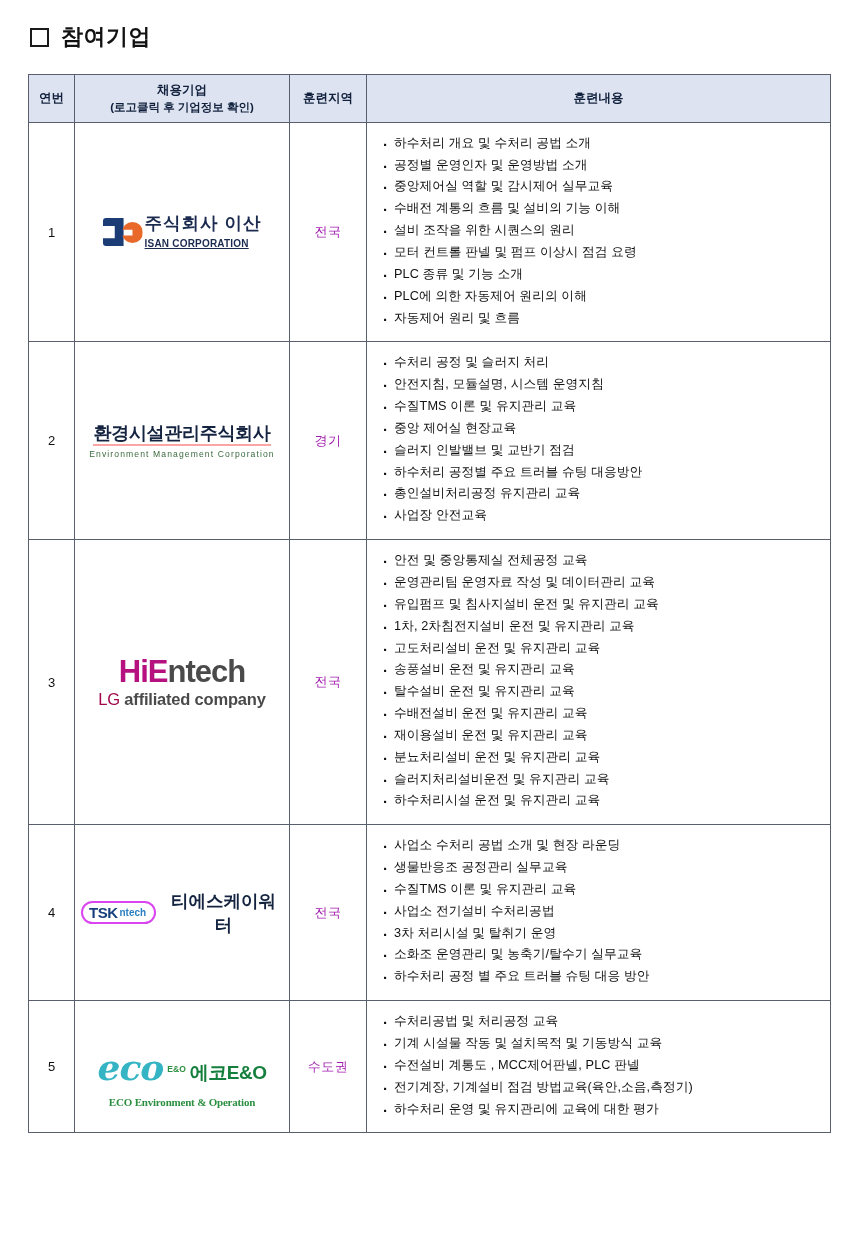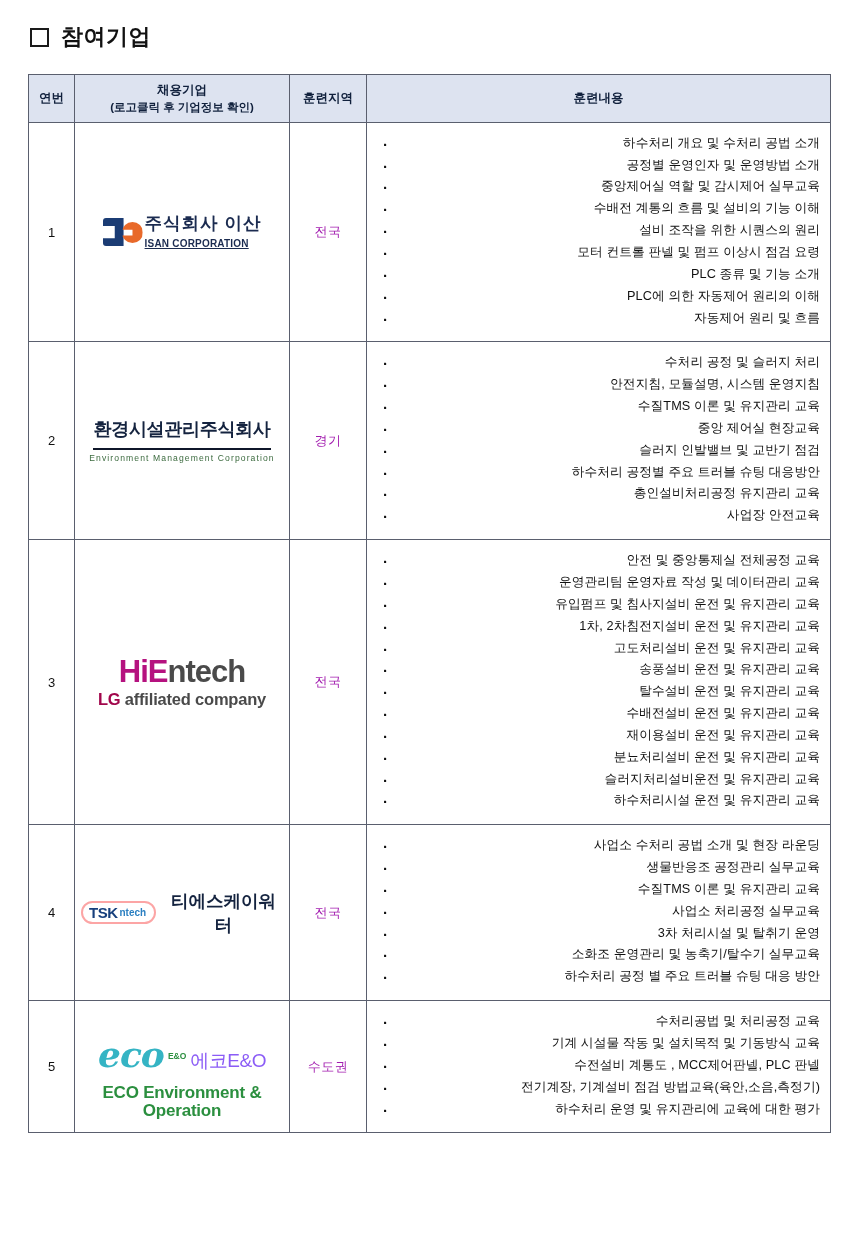--- a/index.html
+++ b/index.html
@@ -92,21 +92,20 @@
   }
   td.content ul {
     margin: 0; padding: 0;
     list-style: none;
   }
   td.content li {
     position: relative;
     padding-left: 13px;
     white-space: nowrap;
     letter-spacing: 0.1px;
-    text-align: right;
   }
   td.content li::before {
     content: "\00B7";
     position: absolute;
     left: 2px;
     top: -1px;
     font-weight: bold;
     font-size: 15px;
     color: #111;
   }
@@ -137,43 +136,43 @@
   }
   .isan-text { text-align: left; line-height: 1.1; }
   .isan-kr { font-size: 17.5px; font-weight: bold; color: #1b2b50; letter-spacing: 1px; }
   .isan-en { font-size: 10px; font-weight: bold; color: #1b2b50; letter-spacing: 0.2px; text-decoration: underline; }
 
   
   .logo-emc { text-align: center; line-height: 1.25; }
   .emc-kr {
     font-size: 18px; font-weight: bold; color: #14233f;
     letter-spacing: -0.3px;
-    border-bottom: 2px solid #0f172a;
-    padding-bottom: 8px;
+    border-bottom: 2px solid #fca5a5;
+    padding-bottom: 0;
     display: inline-block;
   }
   .emc-en {
     font-size: 8.6px; color: #3c6b3f; letter-spacing: 1.1px;
     margin-top: 3px;
   }
 
   
   .logo-hi { text-align: center; line-height: 1.05; }
   .hi-main { font-size: 31px; font-weight: bold; letter-spacing: -1px; }
   .hi-main .p { color: #b5127f; }
   .hi-main .g { color: #4a4a4a; }
   .hi-sub { font-size: 16.5px; margin-top: 3px; letter-spacing: -0.2px; }
-  .hi-sub .lg { color: #a1064b; font-weight: bold; }
+  .hi-sub .lg { color: #a1064b; font-weight: normal; }
   .hi-sub .rest { color: #4a4a4a; font-weight: bold; }
 
   
   .logo-tsk { display: flex; align-items: center; gap: 8px; }
   .tsk-badge {
     display: flex; align-items: center;
-    border: 2px solid #fca5a5;
+    border: 2px solid #d946ef;
     border-radius: 14px;
     padding: 1px 8px 1px 6px;
     background: #fff;
   }
   .tsk-badge .tsk { font-size: 15px; font-weight: bold; color: #17407d; letter-spacing: -0.5px; }
   .tsk-badge .water { font-size: 10px; font-weight: bold; color: #2a7fc1; margin-left: 2px; }
   .tsk-kr { font-size: 17.5px; font-weight: bold; color: #14233f; letter-spacing: 0px; }
 
   
   .logo-eco { text-align: center; line-height: 1.1; }
@@ -184,24 +183,24 @@
     font-size: 36px;
     font-weight: bold;
     color: #35b4c4;
     letter-spacing: -1px;
     line-height: 0.95;
   }
   .eco-eo {
     font-size: 8.5px; font-weight: bold; color: #2b8f3f;
     margin-bottom: 10px;
   }
-  .eco-kr { font-size: 19px; font-weight: normal; color: #8b5cf6; letter-spacing: -0.5px; margin-top: 38px; }
+  .eco-kr { font-size: 19px; font-weight: bold; color: #15803d; letter-spacing: -0.5px; margin-top: 38px; }
   .eco-en {
-    font-size: 17px; font-weight: bold; color: #2b8f3f;
-    margin-top: 12px; letter-spacing: -0.2px;
+    font-size: 11px; font-weight: bold; color: #2b8f3f;
+    margin-top: 12px; letter-spacing: -0.2px; font-family: Liberation Serif, serif;
   }
 </style>
 </head>
 <body>
 
 <div class="page">
 
   <div class="page-heading">
     <span class="heading-square"></span>
     <span class="heading-text">참여기업</span>
@@ -325,21 +324,21 @@
             </span>
             <span class="tsk-kr">티에스케이워터</span>
           </div>
         </td>
         <td class="area">전국</td>
         <td class="content">
           <ul>
             <li>사업소 수처리 공법 소개 및 현장 라운딩</li>
             <li>생물반응조 공정관리 실무교육</li>
             <li>수질TMS 이론 및 유지관리 교육</li>
-            <li>사업소 처리공정 실무교육</li>
+            <li>사업소 전기설비 수처리공법</li>
             <li>3차 처리시설 및 탈취기 운영</li>
             <li>소화조 운영관리 및 농축기/탈수기 실무교육</li>
             <li>하수처리 공정 별 주요 트러블 슈팅 대응 방안</li>
           </ul>
         </td>
       </tr>
 
       <tr>
         <td class="no">5</td>
         <td class="logo">

